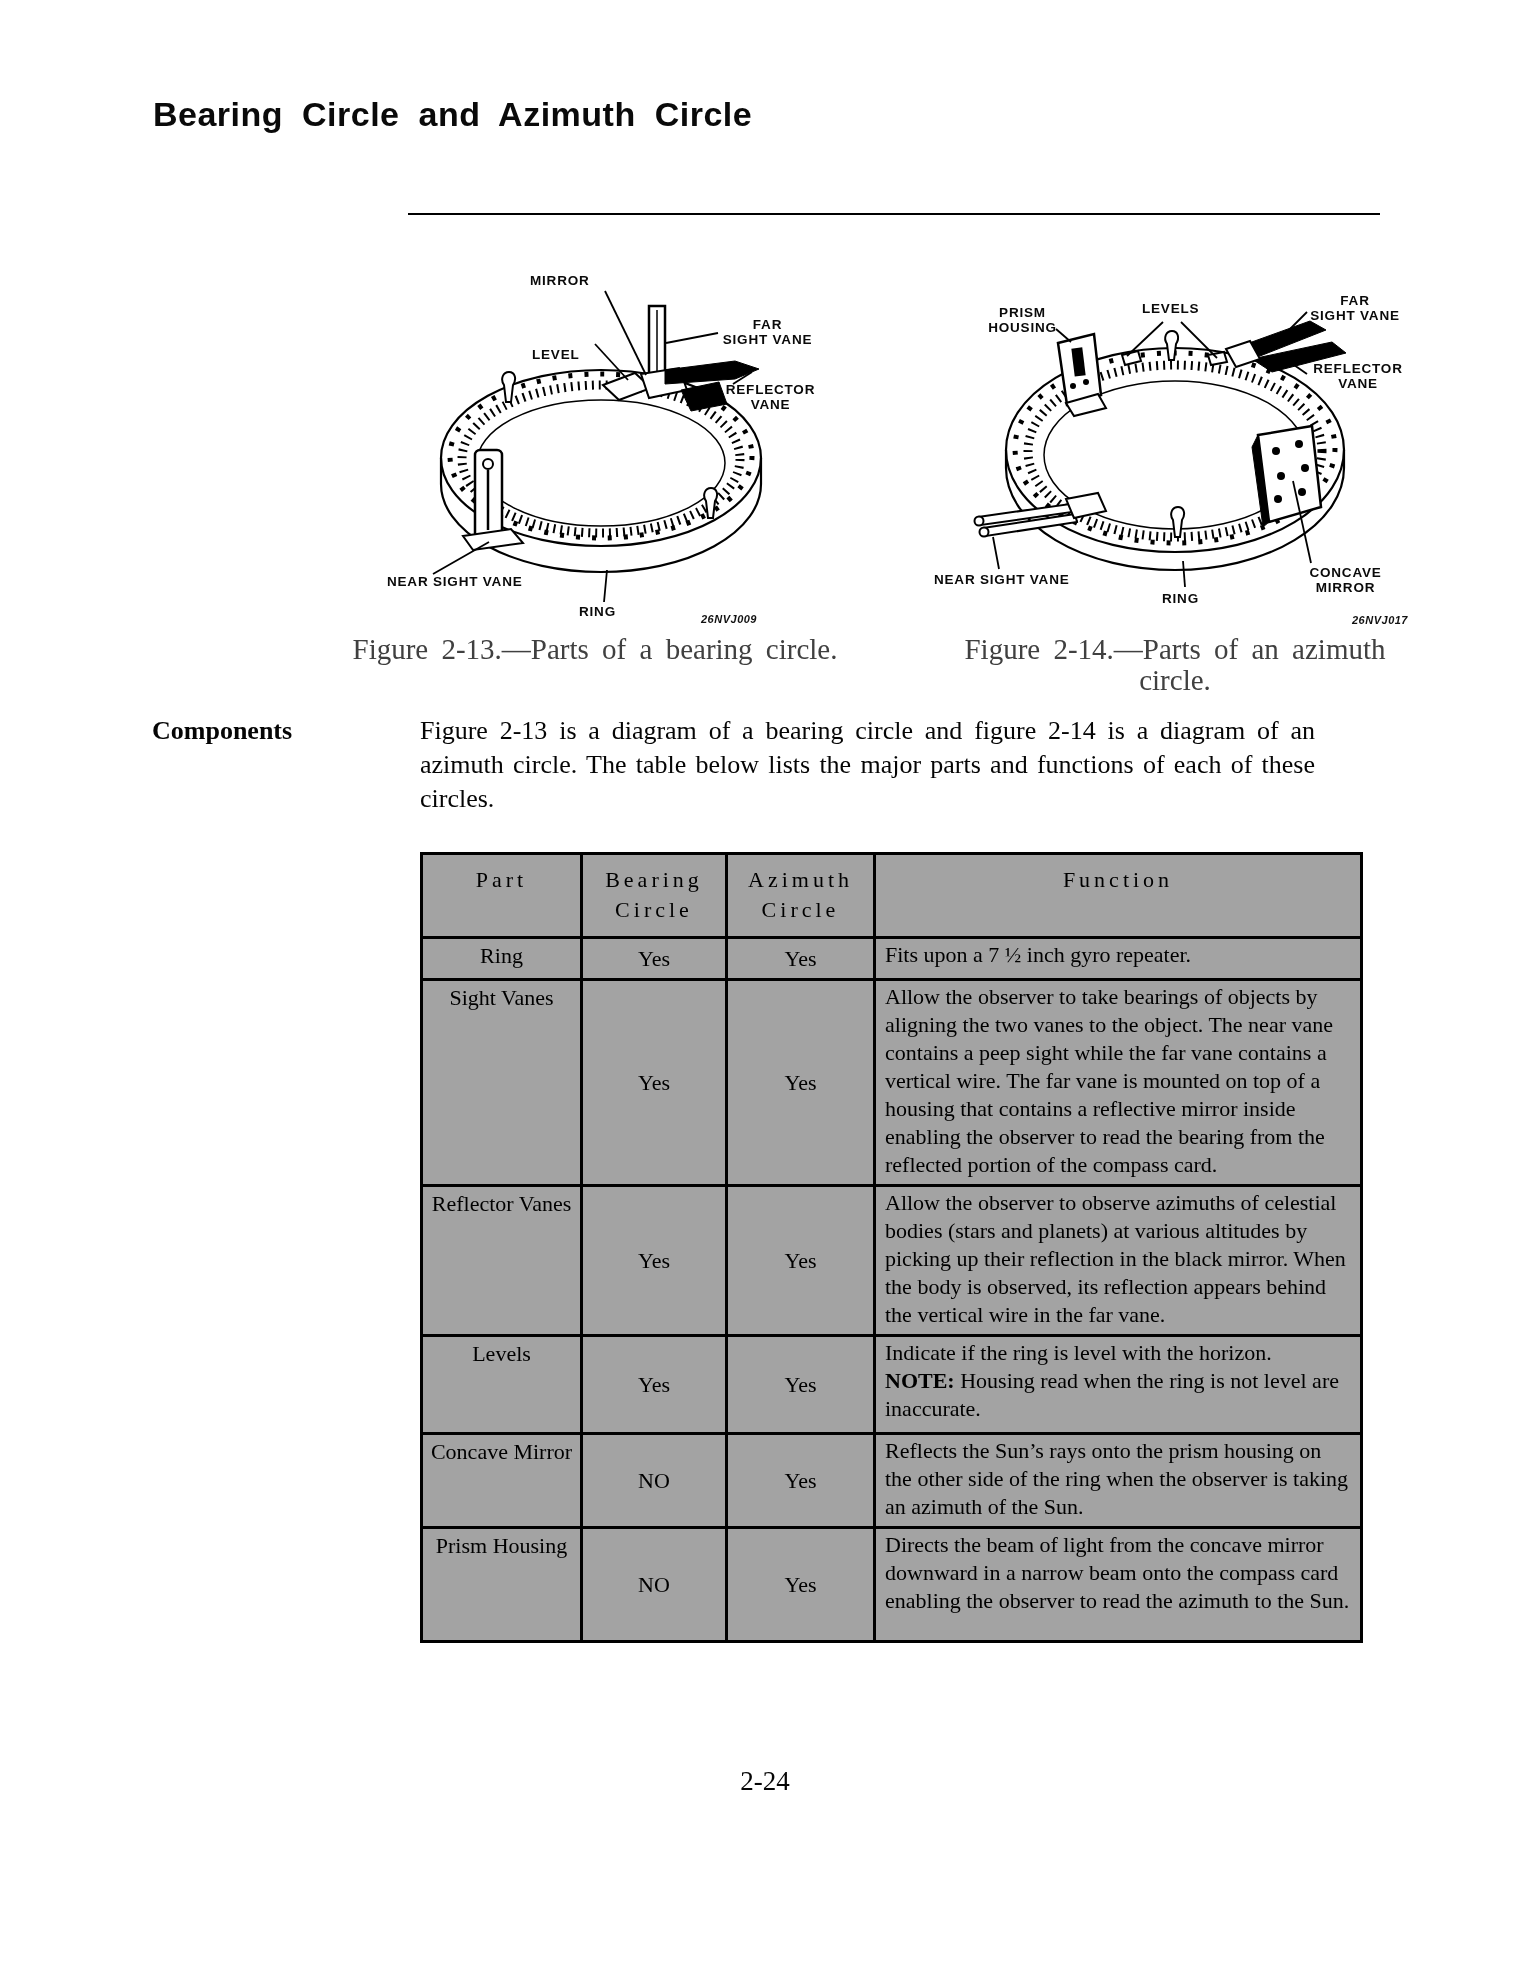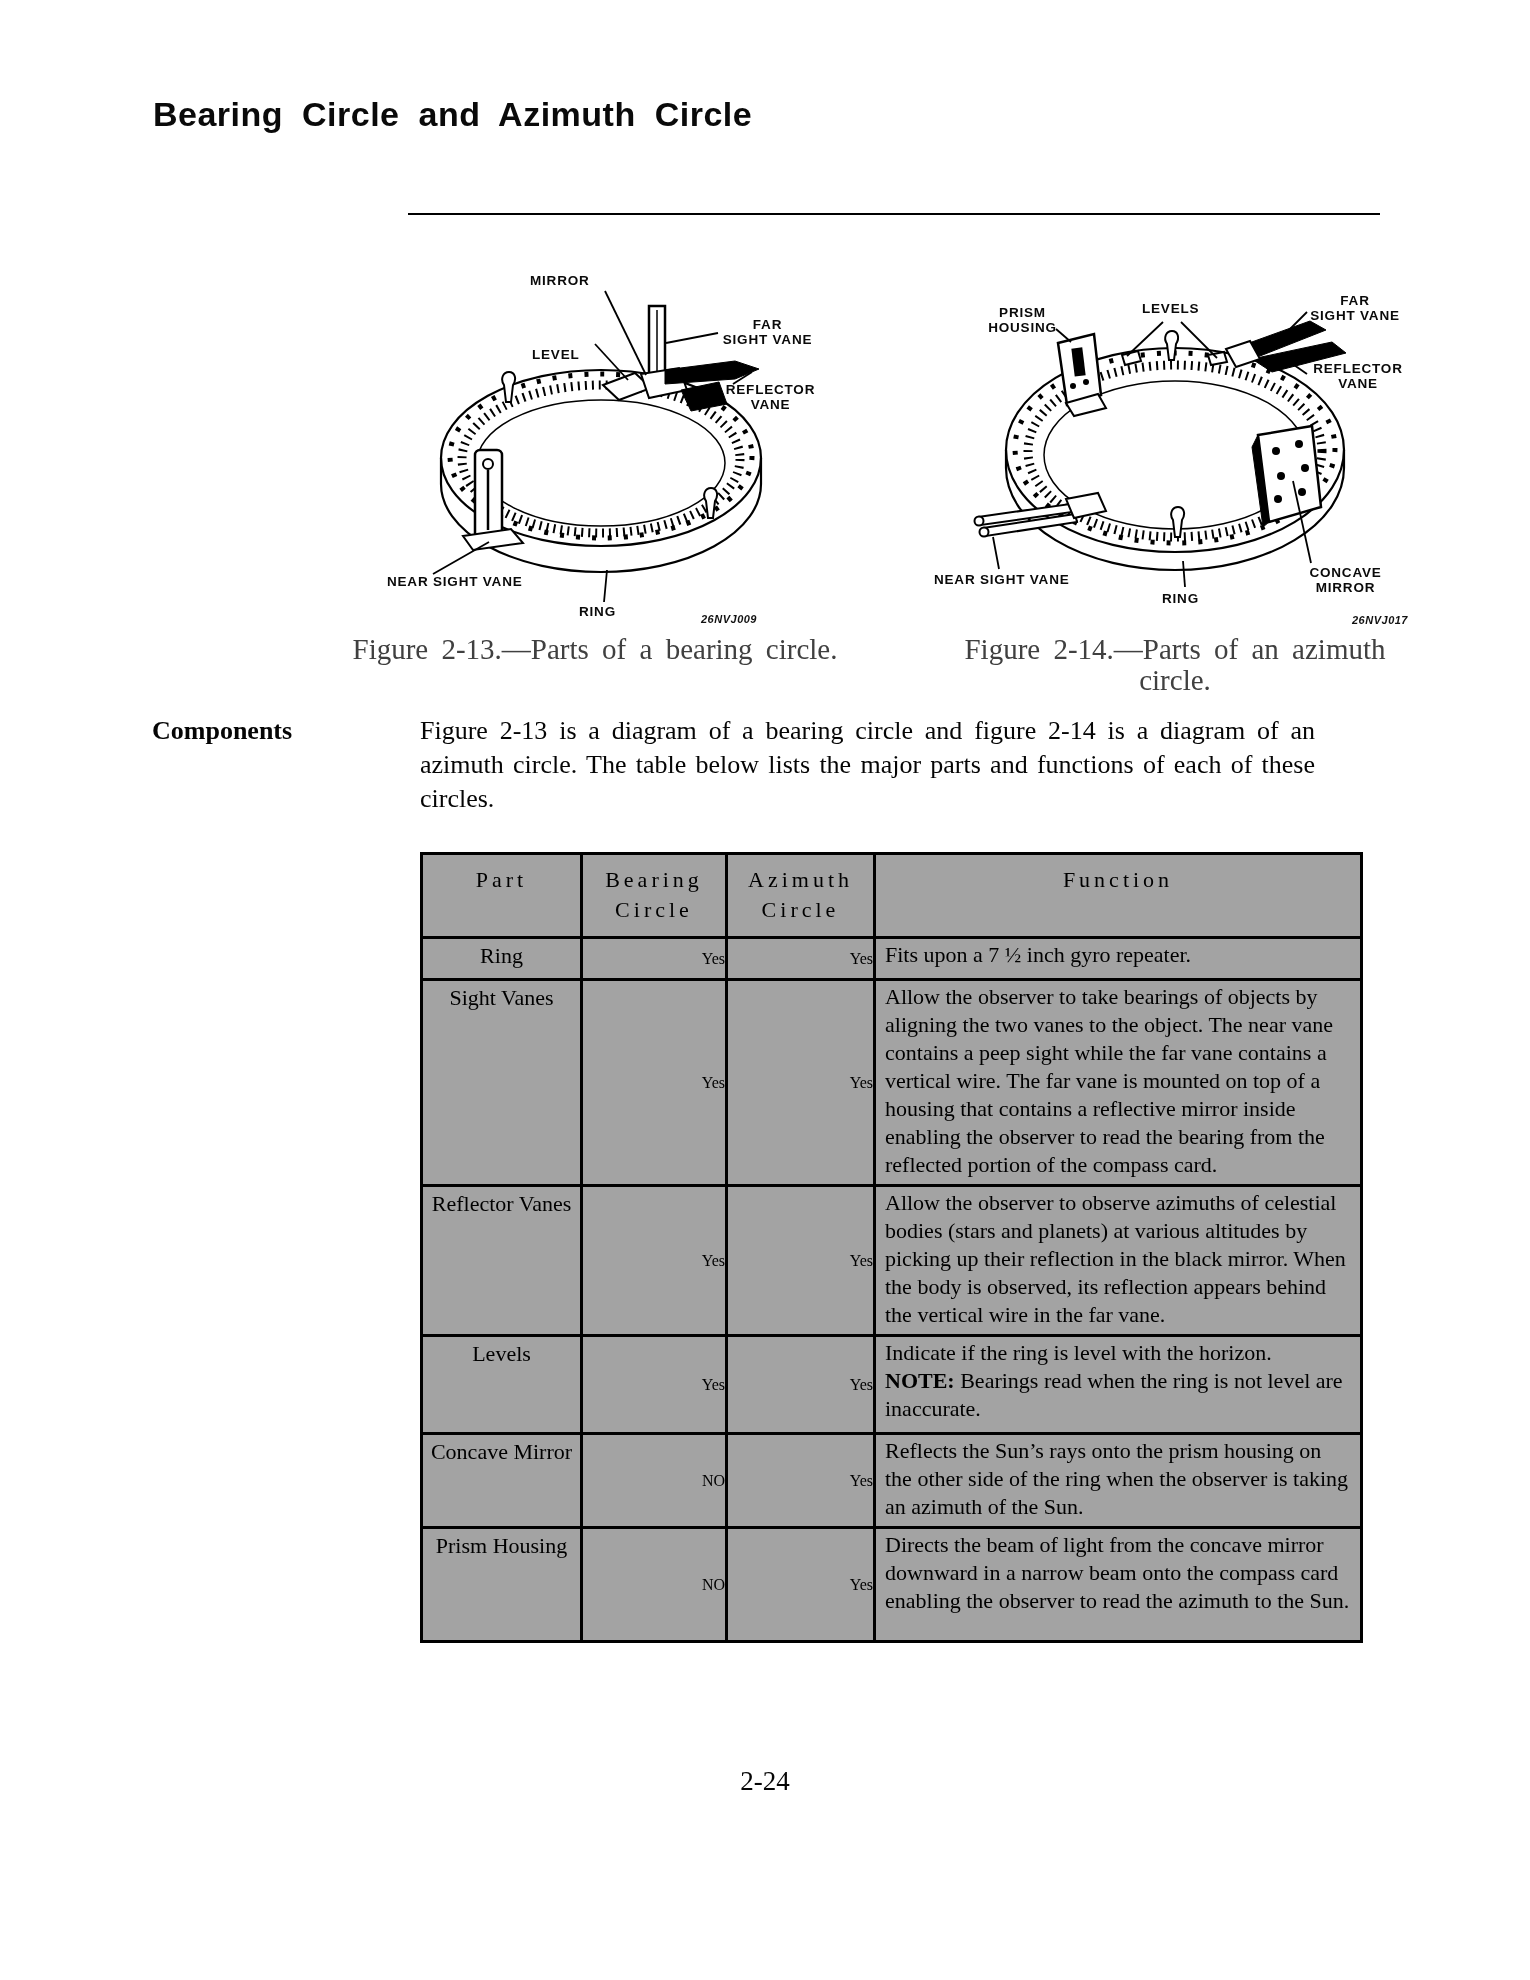--- a/index.html
+++ b/index.html
@@ -38,21 +38,21 @@
   }
   
   .parts-table{left:420px;top:852px;}
   table{border-collapse:collapse;table-layout:fixed;width:940px;background:#a3a3a3;}
   th,td{border:3px solid #000;padding:0;}
   th{
     font-weight:normal;font-size:22px;letter-spacing:4px;vertical-align:top;
     padding-top:10px;white-space:pre-line;line-height:30px;text-align:center;
   }
   td.part{font-size:22px;text-align:center;vertical-align:top;padding-top:4px;line-height:26px;}
-  td.yn{font-size:16px;text-align:right;vertical-align:middle;}
+  td.yn{font-size:22px;text-align:center;vertical-align:middle;}
   td.fn{font-size:22px;line-height:28px;vertical-align:top;padding:2px 8px 5px 9px;}
   td.fn b{font-weight:bold;}
   tr.r-head{height:84px;}
   tr.r0{height:42px;}
   tr.r1{height:198px;}
   tr.r2{height:144px;}
   tr.r3{height:98px;}
   tr.r4{height:90px;}
   tr.r5{height:114px;}
   .page-num{left:20px;top:1766px;width:1490px;text-align:center;font-size:27px;color:#050505;}
@@ -225,21 +225,21 @@
       <td class="fn">
             <div>Allow the observer to observe azimuths of celestial bodies (stars and planets) at various altitudes by picking up their reflection in the black mirror. When the body is observed, its reflection appears behind the vertical wire in the far vane.</div>
           </td>
     </tr>
     <tr class="r3">
       <td class="part">Levels</td>
       <td class="yn">Yes</td>
       <td class="yn">Yes</td>
       <td class="fn">
         <div>Indicate if the ring is level with the horizon.</div>
-        <div><b>NOTE:</b> <span>Bearings read when the ring is not level are inaccurate.</span></div>
+        <div><b>NOTE:</b> <span>Housing read when the ring is not level are inaccurate.</span></div>
       </td>
     </tr>
     <tr class="r4">
       <td class="part">Concave Mirror</td>
       <td class="yn">NO</td>
       <td class="yn">Yes</td>
       <td class="fn">
             <div>Reflects the Sun’s rays onto the prism housing on the other side of the ring when the observer is taking an azimuth of the Sun.</div>
           </td>
     </tr>

